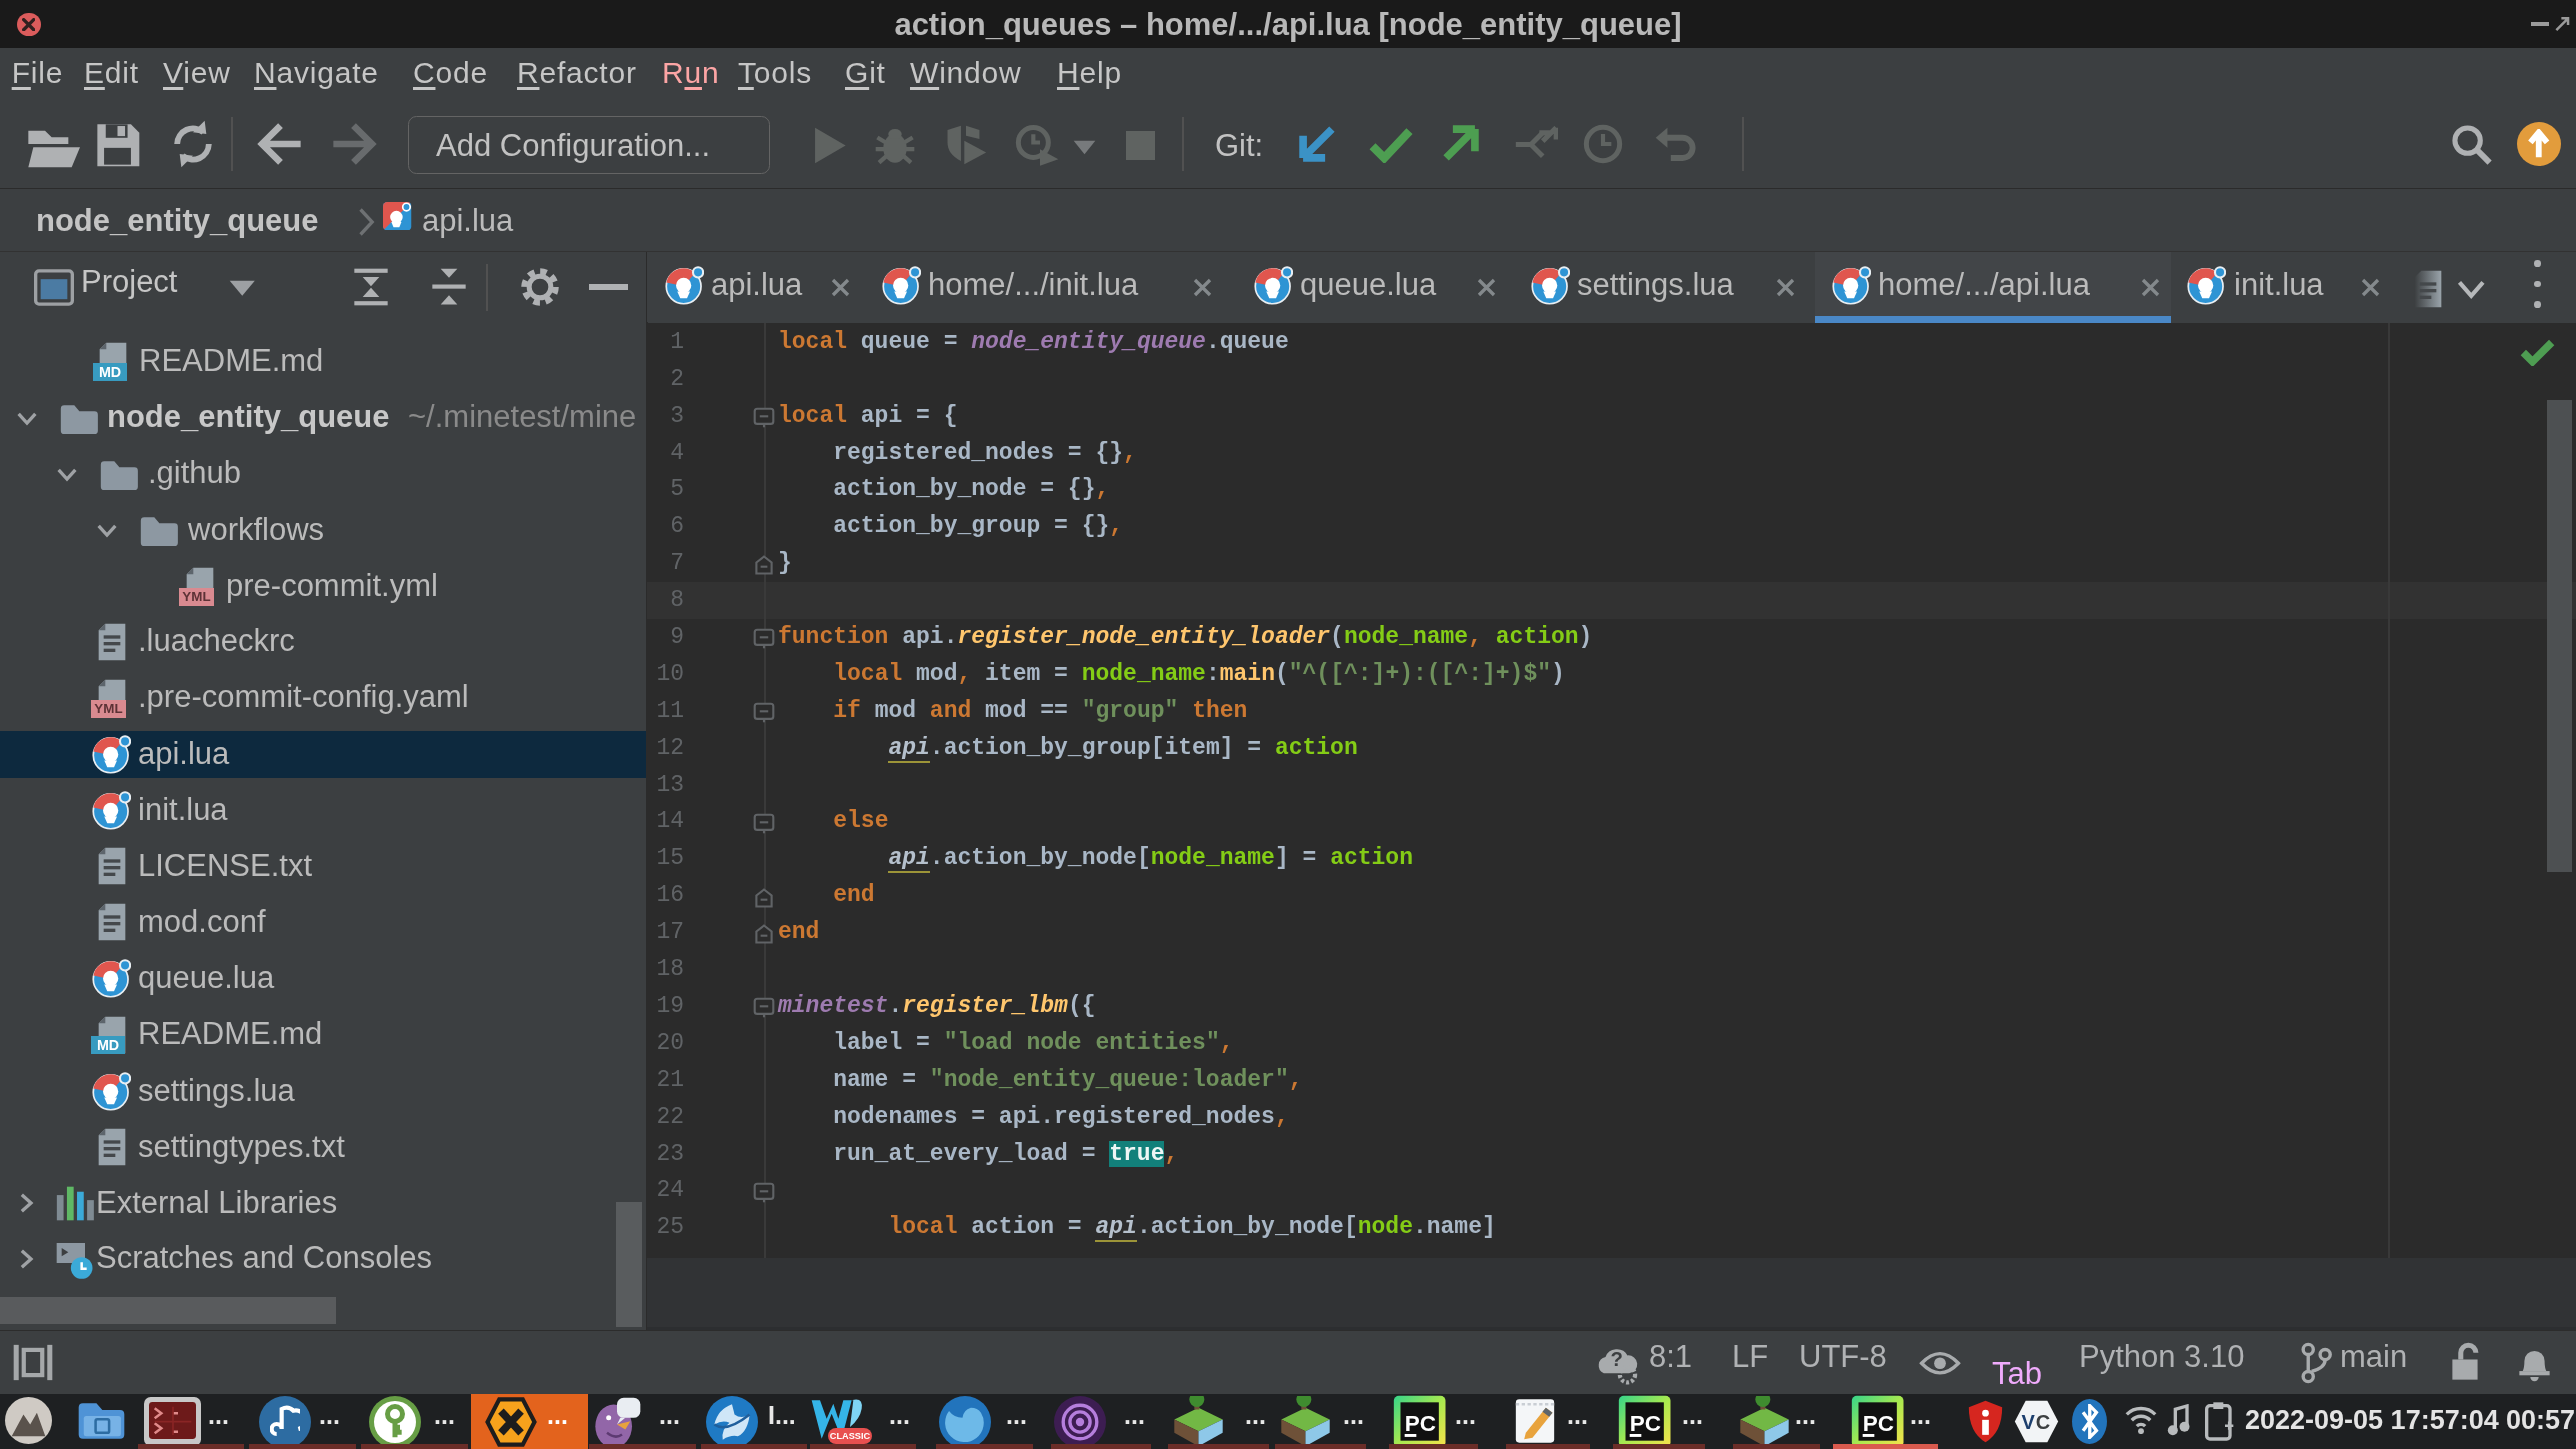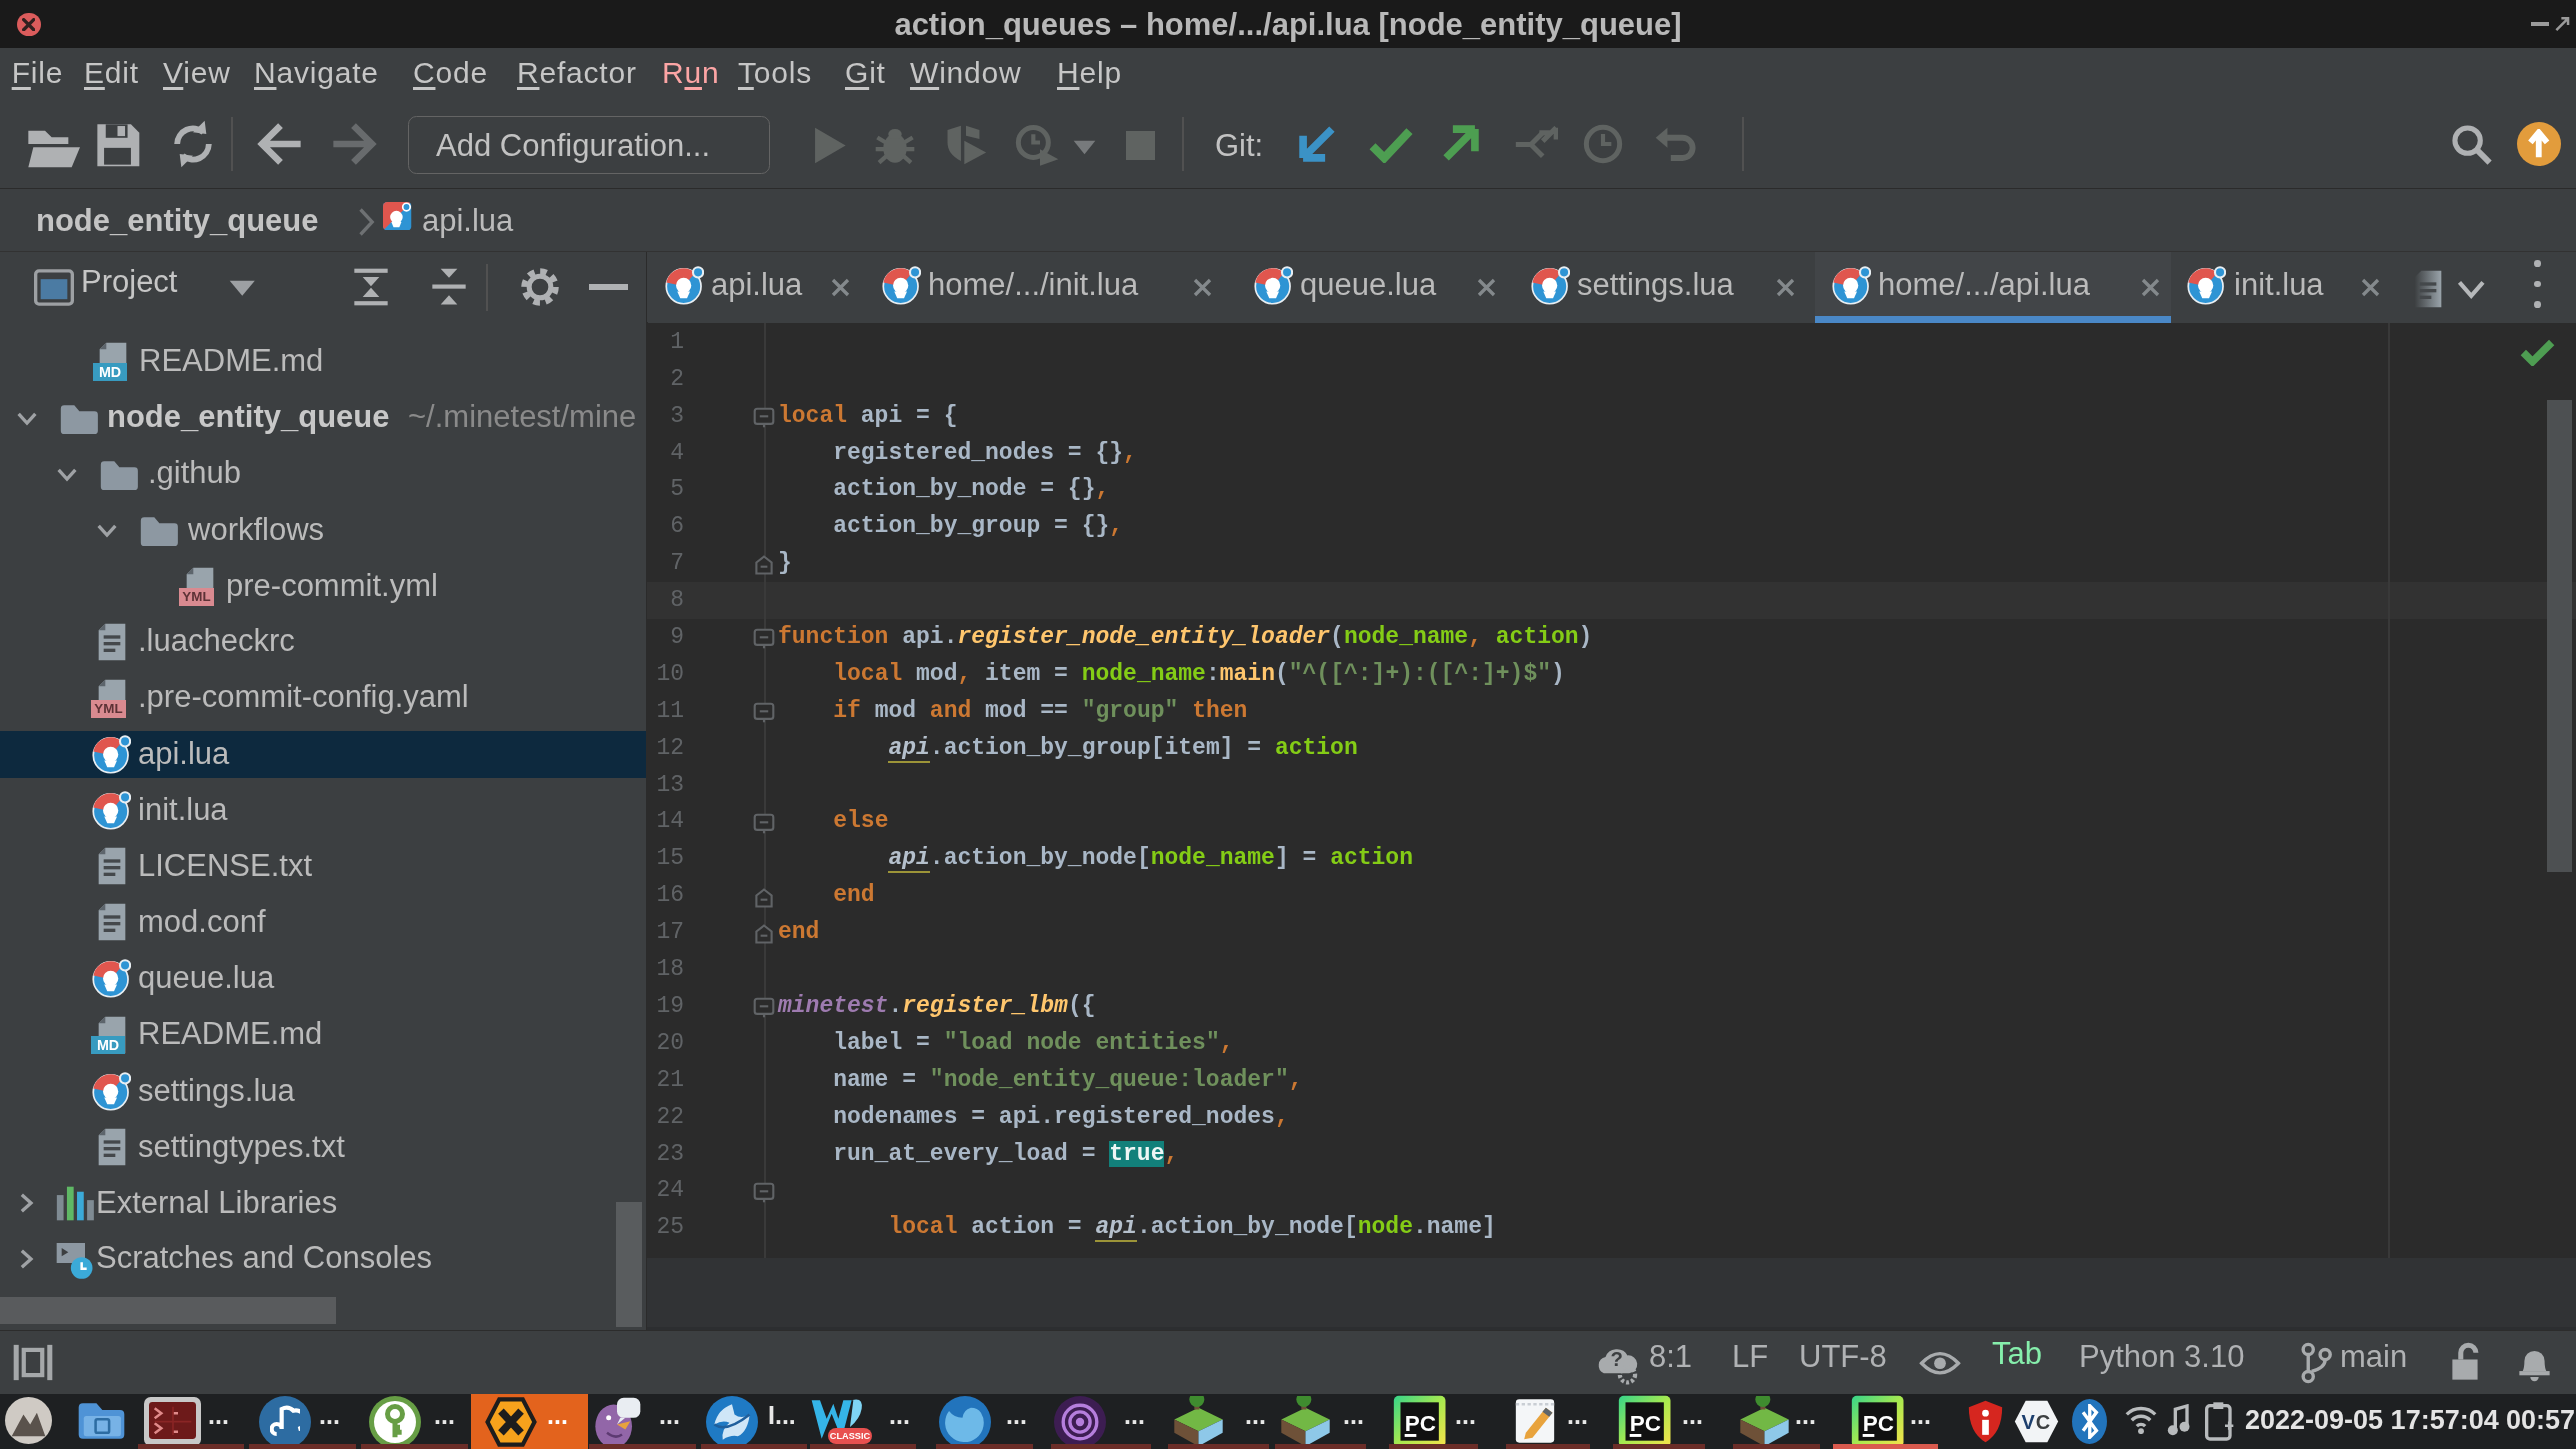--- a/index.html
+++ b/index.html
@@ -456,20 +456,21 @@
     <svg class="abs" style="left:106px;top:674px" width="22" height="22" viewBox="0 0 26 26">
       <rect x="2" y="2" width="22" height="18" rx="3" fill="#2b2b2b" stroke="#606366" stroke-width="2.5"></rect>
       <path d="M13 20 v4" stroke="#606366" stroke-width="2.5"></path>
       <path d="M8 11 h10" stroke="#606366" stroke-width="2.5"></path>
     </svg>
     <svg class="abs" style="left:106px;top:859px" width="22" height="22" viewBox="0 0 26 26">
       <rect x="2" y="2" width="22" height="18" rx="3" fill="#2b2b2b" stroke="#606366" stroke-width="2.5"></rect>
       <path d="M13 20 v4" stroke="#606366" stroke-width="2.5"></path>
       <path d="M8 11 h10" stroke="#606366" stroke-width="2.5"></path>
     </svg>
+    <div class="abs code" style="left:131px;top:0.8px"><span class="k">local</span> queue = <span class="g">node_entity_queue</span>.queue</div>
     <div class="abs code" style="left:131px;top:75px"><span class="k">local</span> api = {</div>
     <div class="abs code" style="left:131px;top:112px">    registered_nodes = {}<span class="c">,</span></div>
     <div class="abs code" style="left:131px;top:148px">    action_by_node = {}<span class="c">,</span></div>
     <div class="abs code" style="left:131px;top:185px">    action_by_group = {}<span class="c">,</span></div>
     <div class="abs code" style="left:131px;top:222px">}</div>
     <div class="abs code" style="left:131px;top:296px"><span class="k">function</span> api.<span class="fi">register_node_entity_loader</span>(<span class="p">node_name</span><span class="c">,</span> <span class="p">action</span>)</div>
     <div class="abs code" style="left:131px;top:333px">    <span class="k">local</span> mod<span class="c">,</span> item = <span class="p">node_name</span>:<span class="f">main</span>(<span class="s">"^([^:]+):([^:]+)$"</span>)</div>
     <div class="abs code" style="left:131px;top:370px">    <span class="k">if</span> mod <span class="k">and</span> mod == <span class="s">"group"</span> <span class="k">then</span></div>
     <div class="abs code" style="left:131px;top:407px">        <span class="u">api</span>.action_by_group[item] = <span class="p">action</span></div>
     <div class="abs code" style="left:131px;top:480px">    <span class="k">else</span></div>
@@ -496,21 +497,21 @@
       <rect x="14" y="8" width="22" height="30" fill="none" stroke="#a5a8aa" stroke-width="5"></rect>
     </svg>
     <svg class="abs" style="left:1592px;top:10px" width="49" height="44" viewBox="0 0 58 52">
       <path d="M14 38 a10 10 0 0 1 2-19 a14 13 0 0 1 26-2 a9 9 0 0 1 2 21 z" fill="#a8abad"></path>
       <text x="22" y="30" font-family="Liberation Sans" font-size="24" font-weight="bold" fill="#3c3f41">?</text>
       <circle cx="42" cy="40" r="9" fill="none" stroke="#a8abad" stroke-width="5" stroke-dasharray="3.5 2.6"></circle>
     </svg>
     <div class="abs ui" style="left:1649px;top:8.4px;color:#b0b2b4">8:1</div>
     <div class="abs ui" style="left:1732px;top:8.4px;color:#b0b2b4">LF</div>
     <div class="abs ui" style="left:1799px;top:8.4px;color:#b0b2b4">UTF-8</div>
-    <div class="abs ui" style="left:1992px;top:5px;color:#86efac">Tab</div>
+    <div class="abs ui" style="left:1992px;top:25px;color:#f0abfc">Tab</div>
     <div class="abs ui" style="left:2079px;top:8.4px;color:#b0b2b4">Python 3.10</div>
     <svg class="abs" style="left:1919px;top:18.4px" width="42" height="28.5" viewBox="0 0 50 34">
       <path d="M3 17 Q25 -6 47 17 Q25 40 3 17 z" fill="none" stroke="#a8abad" stroke-width="4"></path>
       <circle cx="25" cy="17" r="7" fill="#a8abad"></circle>
     </svg>
     <svg class="abs" style="left:2298px;top:10px" width="34" height="44" viewBox="0 0 40 52">
       <circle cx="12" cy="10" r="6" fill="none" stroke="#a8abad" stroke-width="4"></circle>
       <circle cx="12" cy="42" r="6" fill="none" stroke="#a8abad" stroke-width="4"></circle>
       <circle cx="32" cy="16" r="6" fill="none" stroke="#a8abad" stroke-width="4"></circle>
       <path d="M12 16 V36 M32 22 q0 10 -16 14" stroke="#a8abad" stroke-width="4" fill="none"></path>

